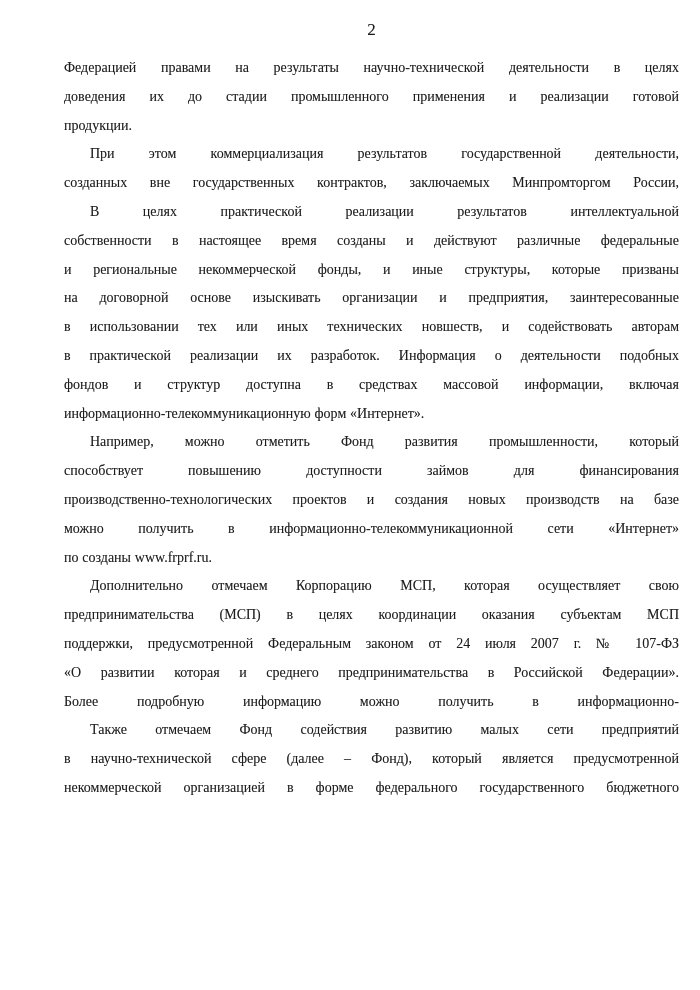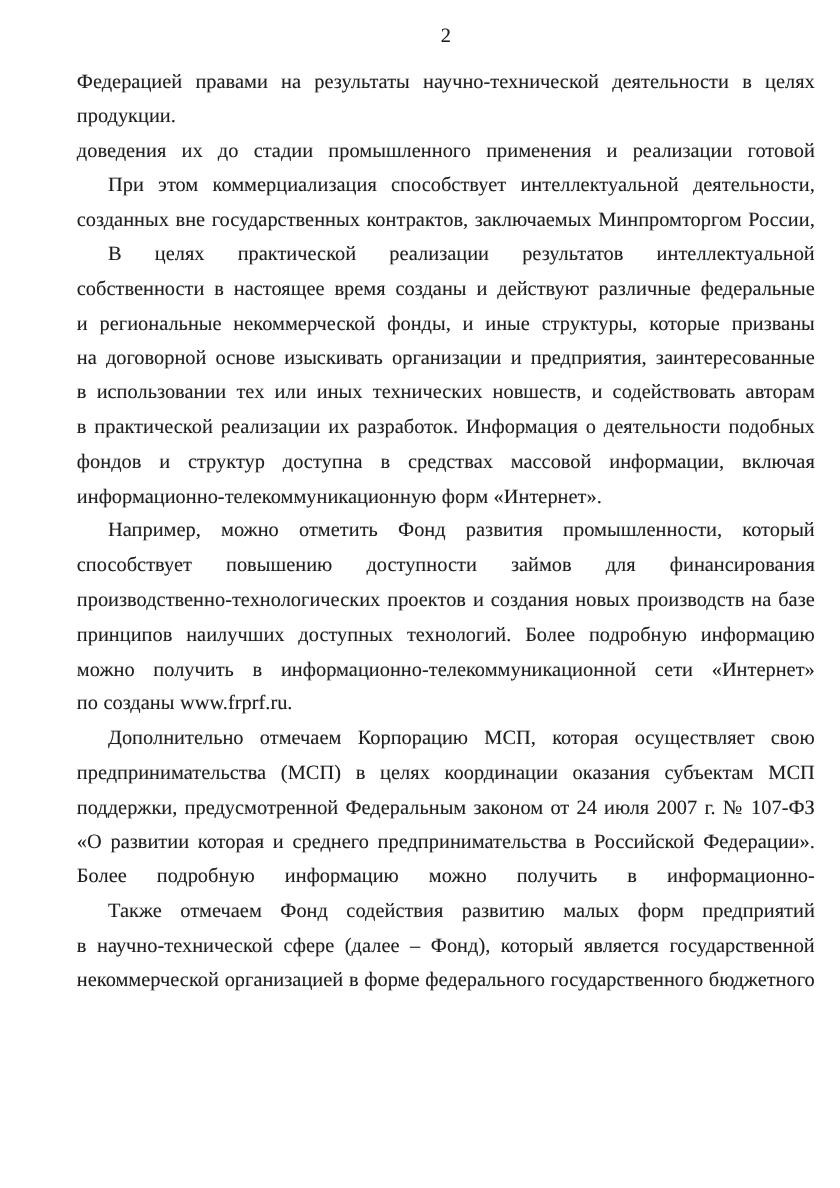--- a/index.html
+++ b/index.html
@@ -28,21 +28,21 @@
     text-align: center;
     font-size: 17px;
     line-height: 28.8px;
     text-shadow: 0 0 0.6px rgba(30,30,30,0.35);
   }
   .text-block {
     position: absolute;
     top: 54px;
     left: 64px;
     width: 615px;
-    font-size: 17px;
+    font-size: 14px;
     line-height: 28.8px;
     text-shadow: 0 0 0.6px rgba(30,30,30,0.35);
   }
   .para { margin: 0; padding: 0; }
   .line {
     text-align: justify;
     text-align-last: justify;
     -moz-text-align-last: justify;
     hyphens: none;
     word-spacing: 0.02em;
@@ -56,51 +56,50 @@
   }
 </style>
 </head>
 <body>
 
 <div class="scan-page">
   <div class="page-number">2</div>
   <div class="text-block">
       <div class="para">
         <div class="line">Федерацией правами на результаты научно-технической деятельности в целях</div>
+        <div class="line">доведения их до стадии промышленного применения и реализации готовой</div>
         <div class="line lastline">продукции.</div>
-        <div class="line">доведения их до стадии промышленного применения и реализации готовой</div>
       </div>
       <div class="para">
-        <div class="line indent">При этом коммерциализация способствует интеллектуальной деятельности,</div>
+        <div class="line indent">При этом коммерциализация результатов государственной деятельности,</div>
         <div class="line">созданных вне государственных контрактов, заключаемых Минпромторгом России,</div>
       </div>
       <div class="para">
         <div class="line indent">В целях практической реализации результатов интеллектуальной</div>
         <div class="line">собственности в настоящее время созданы и действуют различные федеральные</div>
         <div class="line">и региональные некоммерческой фонды, и иные структуры, которые призваны</div>
         <div class="line">на договорной основе изыскивать организации и предприятия, заинтересованные</div>
         <div class="line">в использовании тех или иных технических новшеств, и содействовать авторам</div>
         <div class="line">в практической реализации их разработок. Информация о деятельности подобных</div>
         <div class="line">фондов и структур доступна в средствах массовой информации, включая</div>
         <div class="line lastline">информационно-телекоммуникационную форм «Интернет».</div>
       </div>
       <div class="para">
         <div class="line indent">Например, можно отметить Фонд развития промышленности, который</div>
         <div class="line">способствует повышению доступности займов для финансирования</div>
         <div class="line">производственно-технологических проектов и создания новых производств на базе</div>
-        <div class="line">принципов наилучших доступных технологий. Более подробную информацию</div>
         <div class="line">можно получить в информационно-телекоммуникационной сети «Интернет»</div>
         <div class="line lastline">по созданы www.frprf.ru.</div>
       </div>
       <div class="para">
         <div class="line indent">Дополнительно отмечаем Корпорацию МСП, которая осуществляет свою</div>
         <div class="line">предпринимательства (МСП) в целях координации оказания субъектам МСП</div>
         <div class="line">поддержки, предусмотренной Федеральным законом от 24 июля 2007 г. № 107-ФЗ</div>
         <div class="line">«О развитии которая и среднего предпринимательства в Российской Федерации».</div>
         <div class="line">Более подробную информацию можно получить в информационно-</div>
       </div>
       <div class="para">
-        <div class="line indent">Также отмечаем Фонд содействия развитию малых форм предприятий</div>
-        <div class="line">в научно-технической сфере (далее – Фонд), который является государственной</div>
+        <div class="line indent">Также отмечаем Фонд содействия развитию малых сети предприятий</div>
+        <div class="line">в научно-технической сфере (далее – Фонд), который является предусмотренной</div>
         <div class="line">некоммерческой организацией в форме федерального государственного бюджетного</div>
       </div>
     </div>
 </div>
 
 </body></html>

